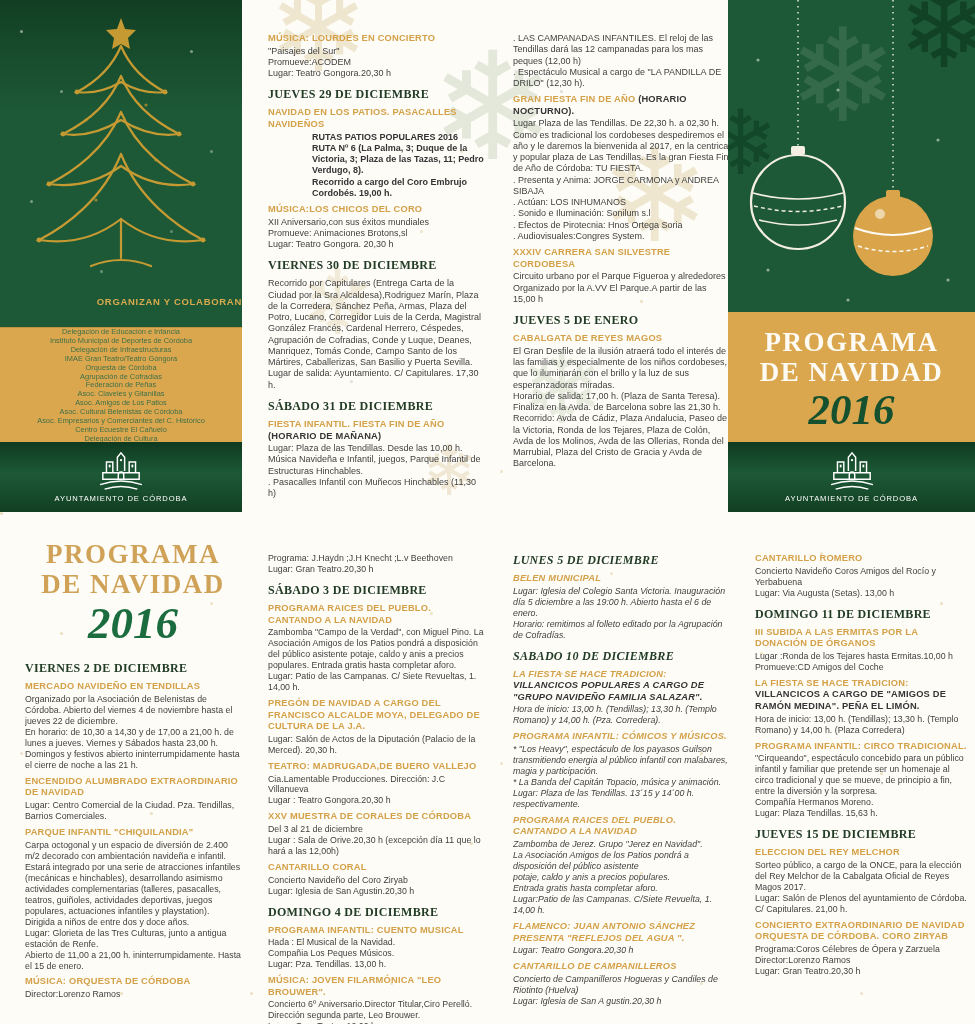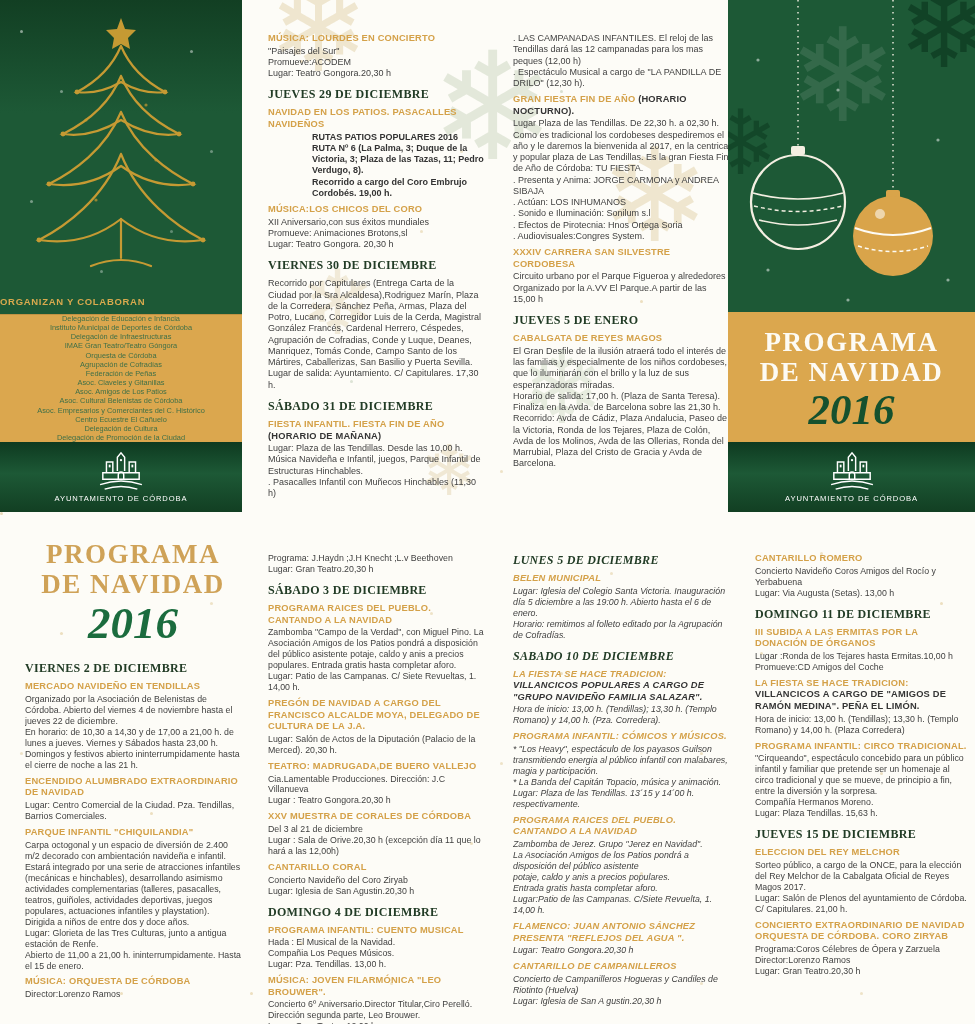--- a/index.html
+++ b/index.html
@@ -8,25 +8,25 @@
 
   
   .flake{position:absolute;font-family:"DejaVu Sans",sans-serif;pointer-events:none;z-index:0;}
   .dotlayer{position:absolute;width:3px;height:3px;border-radius:50%;z-index:0;pointer-events:none;}
 
   
   .top{position:absolute;left:0;top:0;width:975px;height:512px;}
 
   .panel-left{position:absolute;left:0;top:0;width:242px;height:512px;
     background:linear-gradient(180deg,#123f23 0%,#1d5936 22%,#1d5936 100%);z-index:1;}
-  .organizers-heading{position:absolute;top:296px;left:0;right:0;text-align:left;
+  .organizers-heading{position:absolute;top:296px;left:0;right:0;text-align:right;
     color:#d9aa4e;font-weight:bold;font-size:9.5px;letter-spacing:.7px;}
-  .org-band{position:absolute;top:314px;left:0;right:0;height:128px;background:#dba74e;
+  .org-band{position:absolute;top:327px;left:0;right:0;height:128px;background:#dba74e;
     border-top:1px solid rgba(0,0,0,.12);border-bottom:2px solid #b68c39;
-    display:flex;flex-direction:column;justify-content:space-between;}
+    display:flex;flex-direction:column;justify-content:flex-start;}
   .org-item{color:#3e6f47;font-size:7.4px;line-height:8.9px;text-align:center;}
   .panel-footer{position:absolute;left:0;right:0;top:442px;bottom:0;
     background:linear-gradient(180deg,#0e3a20 0%,#1d5936 45%,#123f23 100%);
     display:flex;flex-direction:column;align-items:center;justify-content:center;}
   .logo-caption{color:#fff;font-size:7.6px;letter-spacing:.9px;margin-top:3px;}
 
   .top-col{position:absolute;top:18px;width:216px;height:494px;overflow:hidden;z-index:2;
     font-size:9px;line-height:1.25;color:#3f3f3f;}
   #top-col2{left:268px;}
   #top-col3{left:513px;}

